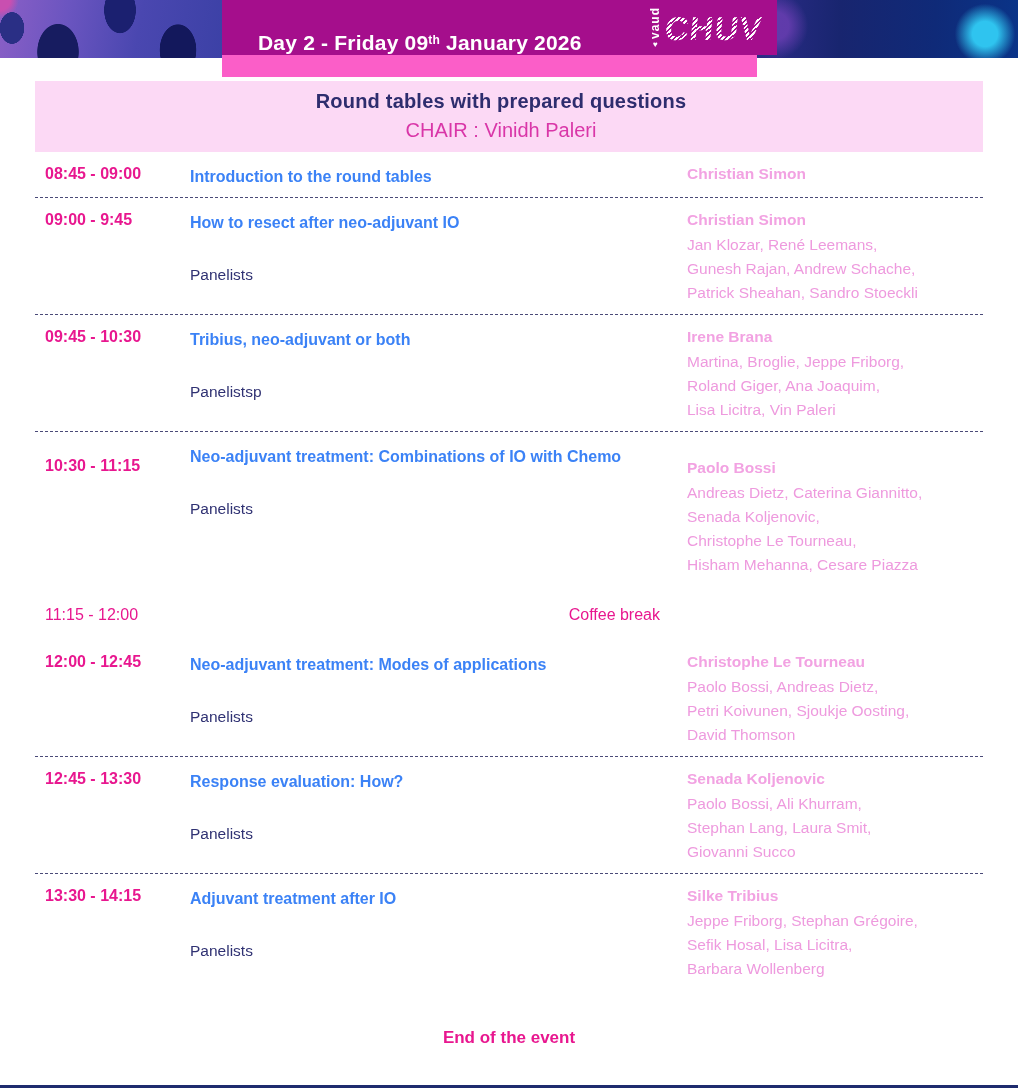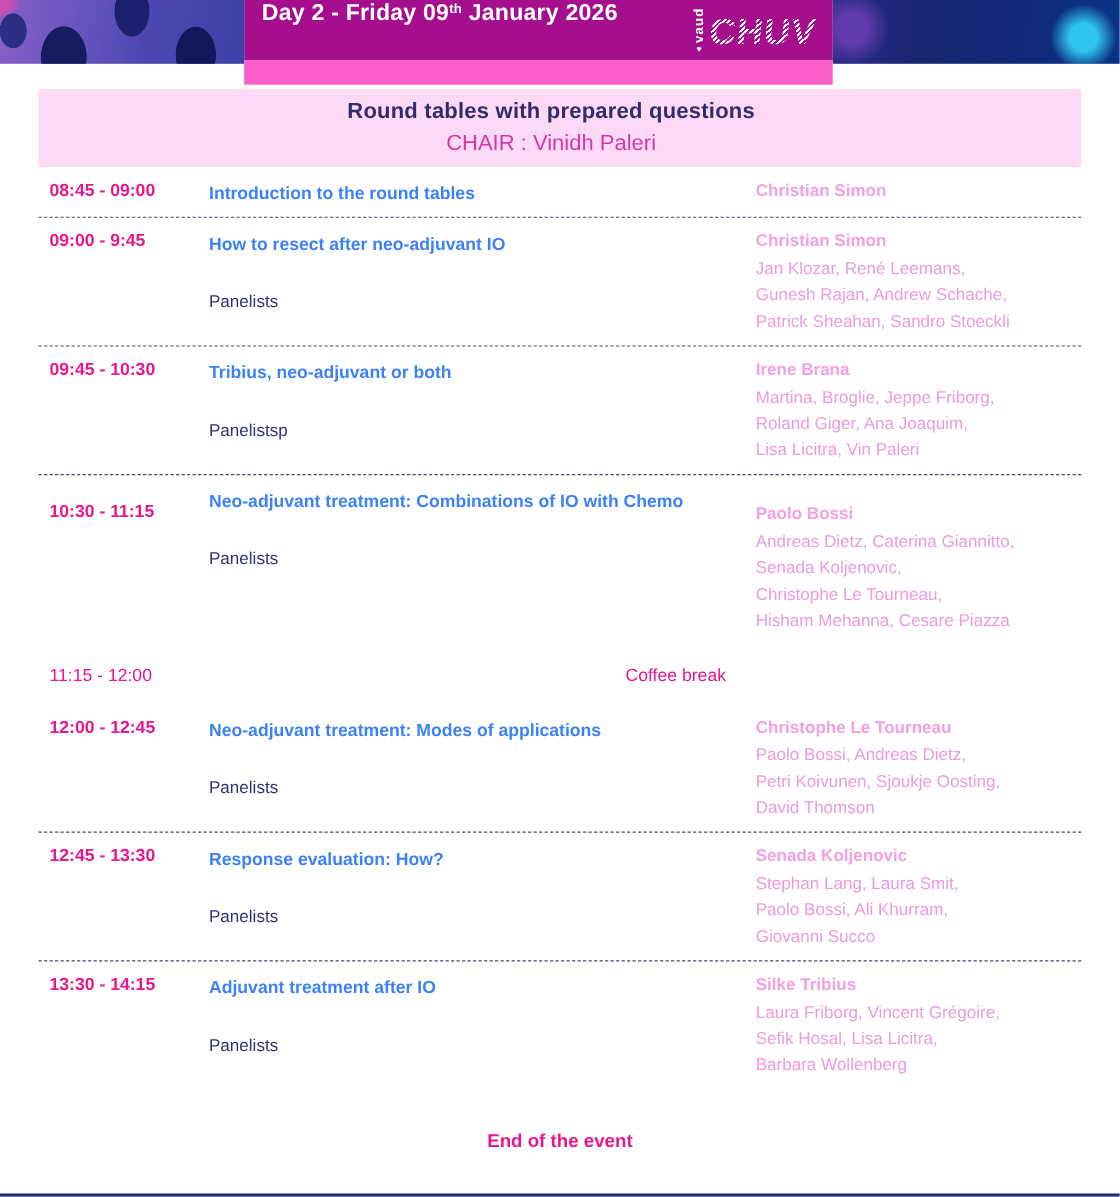--- a/index.html
+++ b/index.html
@@ -23,21 +23,21 @@
   .photo-right{
     position:absolute;left:757px;top:0;width:261px;height:58px;
     background:
       radial-gradient(circle 42px at 228px 34px,#2fc4ef 30%,rgba(47,196,239,0) 72%),
       radial-gradient(circle 46px at 18px 26px,rgba(106,62,178,.85) 30%,rgba(106,62,178,0) 72%),
       linear-gradient(92deg,#2c2c88 0%,#18256f 32%,#0f2a78 68%,#0a3488 100%);
   }
   
   .banner{
     position:absolute;left:222px;top:0;width:535px;height:55px;
-    background:#a50e8c;display:flex;align-items:flex-start;z-index:3;
+    background:#a50e8c;display:flex;align-items:flex-end;z-index:3;padding-left:20px;
   }
   .banner-title{
     color:#ffffff;font-size:21px;font-weight:bold;margin-left:16px;letter-spacing:.2px;
     white-space:nowrap;
   }
   .banner-title sup{font-size:12px;vertical-align:6px;}
   .banner-strip{
     position:absolute;left:222px;top:55px;width:535px;height:22px;
     background:#fb5ec8;z-index:3;
   }
@@ -222,38 +222,38 @@
 
   <div class="session">
     <div class="time">12:45 - 13:30</div>
     <div class="main">
       <div class="stitle">Response evaluation: How?</div>
       <div class="plabel">Panelists</div>
     </div>
     <div class="right">
       <div class="chair">Senada Koljenovic</div>
       <div class="names">
+        <div>Paolo Bossi, Ali Khurram,</div>
         <div>Stephan Lang, Laura Smit,</div>
-        <div>Paolo Bossi, Ali Khurram,</div>
         <div>Giovanni Succo</div>
       </div>
     </div>
   </div>
   <div class="sep"></div>
 
   <div class="session">
     <div class="time">13:30 - 14:15</div>
     <div class="main">
       <div class="stitle">Adjuvant treatment after IO</div>
       <div class="plabel">Panelists</div>
     </div>
     <div class="right">
       <div class="chair">Silke Tribius</div>
       <div class="names">
-        <div>Laura Friborg, Vincent Grégoire,</div>
+        <div>Jeppe Friborg, Stephan Grégoire,</div>
         <div>Sefik Hosal, Lisa Licitra,</div>
         <div>Barbara Wollenberg</div>
       </div>
     </div>
   </div>
 
   <div class="end-line">End of the event</div>
 </div>
 
 <div class="bottom-line"></div>

